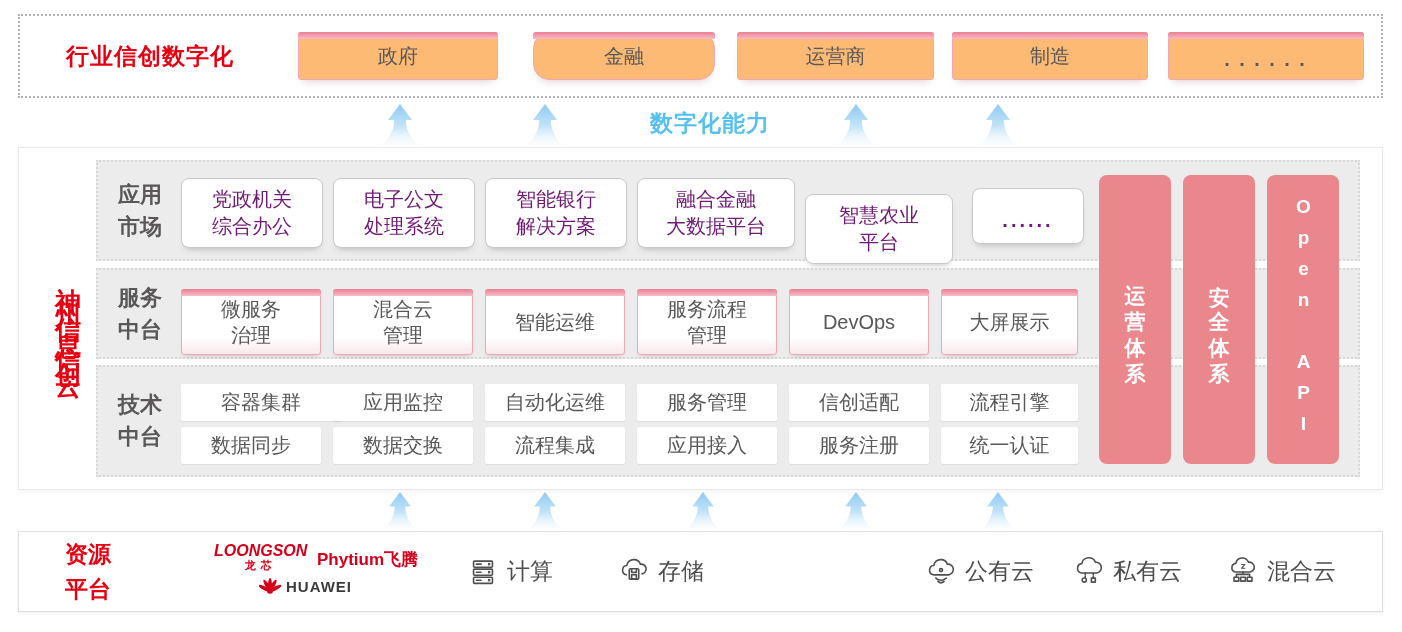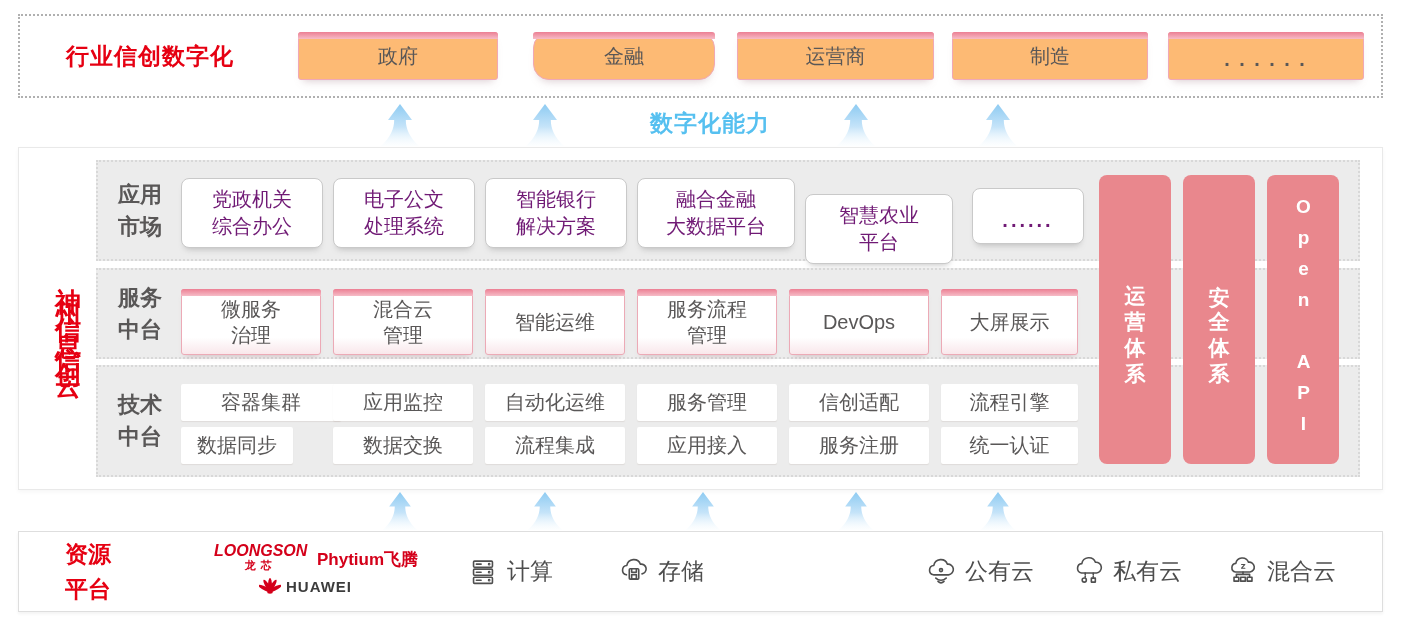--- a/index.html
+++ b/index.html
@@ -188,21 +188,21 @@
 
   <div class="abs panel" style="top:217px;height:112px;">
     <div class="abs panel-label pre">技术
 中台</div>
     <div class="abs tech-box" style="left:83px;top:17px;width:160px;height:37px;">容器集群</div>
     <div class="abs tech-box" style="left:235px;top:17px;width:140px;height:37px;">应用监控</div>
     <div class="abs tech-box" style="left:387px;top:17px;width:140px;height:37px;">自动化运维</div>
     <div class="abs tech-box" style="left:539px;top:17px;width:140px;height:37px;">服务管理</div>
     <div class="abs tech-box" style="left:691px;top:17px;width:140px;height:37px;">信创适配</div>
     <div class="abs tech-box" style="left:843px;top:17px;width:137px;height:37px;">流程引擎</div>
-    <div class="abs tech-box" style="left:83px;top:60px;width:112px;height:37px;">数据同步</div>
+    <div class="abs tech-box" style="left:83px;top:60px;width:140px;height:37px;">数据同步</div>
     <div class="abs tech-box" style="left:235px;top:60px;width:140px;height:37px;">数据交换</div>
     <div class="abs tech-box" style="left:387px;top:60px;width:140px;height:37px;">流程集成</div>
     <div class="abs tech-box" style="left:539px;top:60px;width:140px;height:37px;">应用接入</div>
     <div class="abs tech-box" style="left:691px;top:60px;width:140px;height:37px;">服务注册</div>
     <div class="abs tech-box" style="left:843px;top:60px;width:137px;height:37px;">统一认证</div>
   </div>
 
   <div class="abs pillar" style="left:1080px;">运营体系</div>
   <div class="abs pillar" style="left:1164px;">安全体系</div>
   <div class="abs pillar pillar-en" style="left:1248px;">Open API</div>

